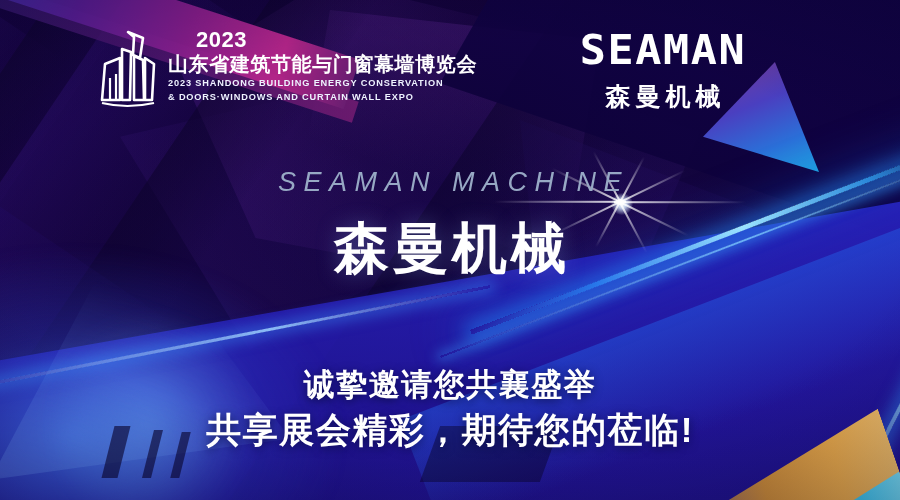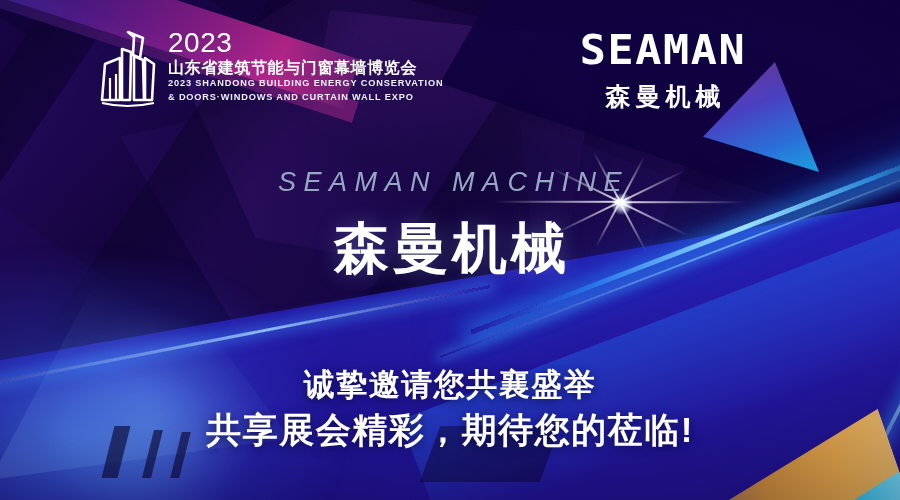--- a/index.html
+++ b/index.html
@@ -139,22 +139,22 @@
   .vignette{position:absolute;inset:0;
      background:radial-gradient(120% 95% at 50% 48%,rgba(0,0,0,0) 42%,rgba(2,0,18,.55) 100%);}
 
   
   .content{position:absolute;inset:0;}
 
   
   .expo-logo{position:absolute;left:96px;top:28px;display:flex;align-items:flex-start;gap:10px;}
   .expo-mark{width:62px;height:84px;flex:0 0 auto;}
   .expo-text{padding-top:2px;}
-  .expo-year{font-size:28px;font-weight:400;color:#fff;line-height:.92;letter-spacing:.5px;}
-  .expo-cn{font-size:16px;font-weight:700;color:#fff;letter-spacing:.6px;line-height:1.22;
+  .expo-year{font-size:22px;font-weight:700;color:#fff;line-height:.92;letter-spacing:.5px;margin-left:28px;}
+  .expo-cn{font-size:20px;font-weight:700;color:#fff;letter-spacing:.6px;line-height:1.22;
      margin-top:2px;white-space:nowrap;}
   .expo-en{font-size:9.2px;font-weight:700;color:#eef2ff;letter-spacing:.85px;
      line-height:1.52;white-space:nowrap;}
 
   
   .seaman{position:absolute;left:556px;top:30px;text-align:center;width:214px;}
   .seaman-wm{font-family:"DejaVu Sans Mono","Liberation Mono",monospace;
      font-size:41px;font-weight:700;color:#fff;letter-spacing:1.5px;line-height:1;
      transform:scaleX(1.06);}
   .seaman-cn{font-size:25px;font-weight:700;color:#fff;letter-spacing:5px;

